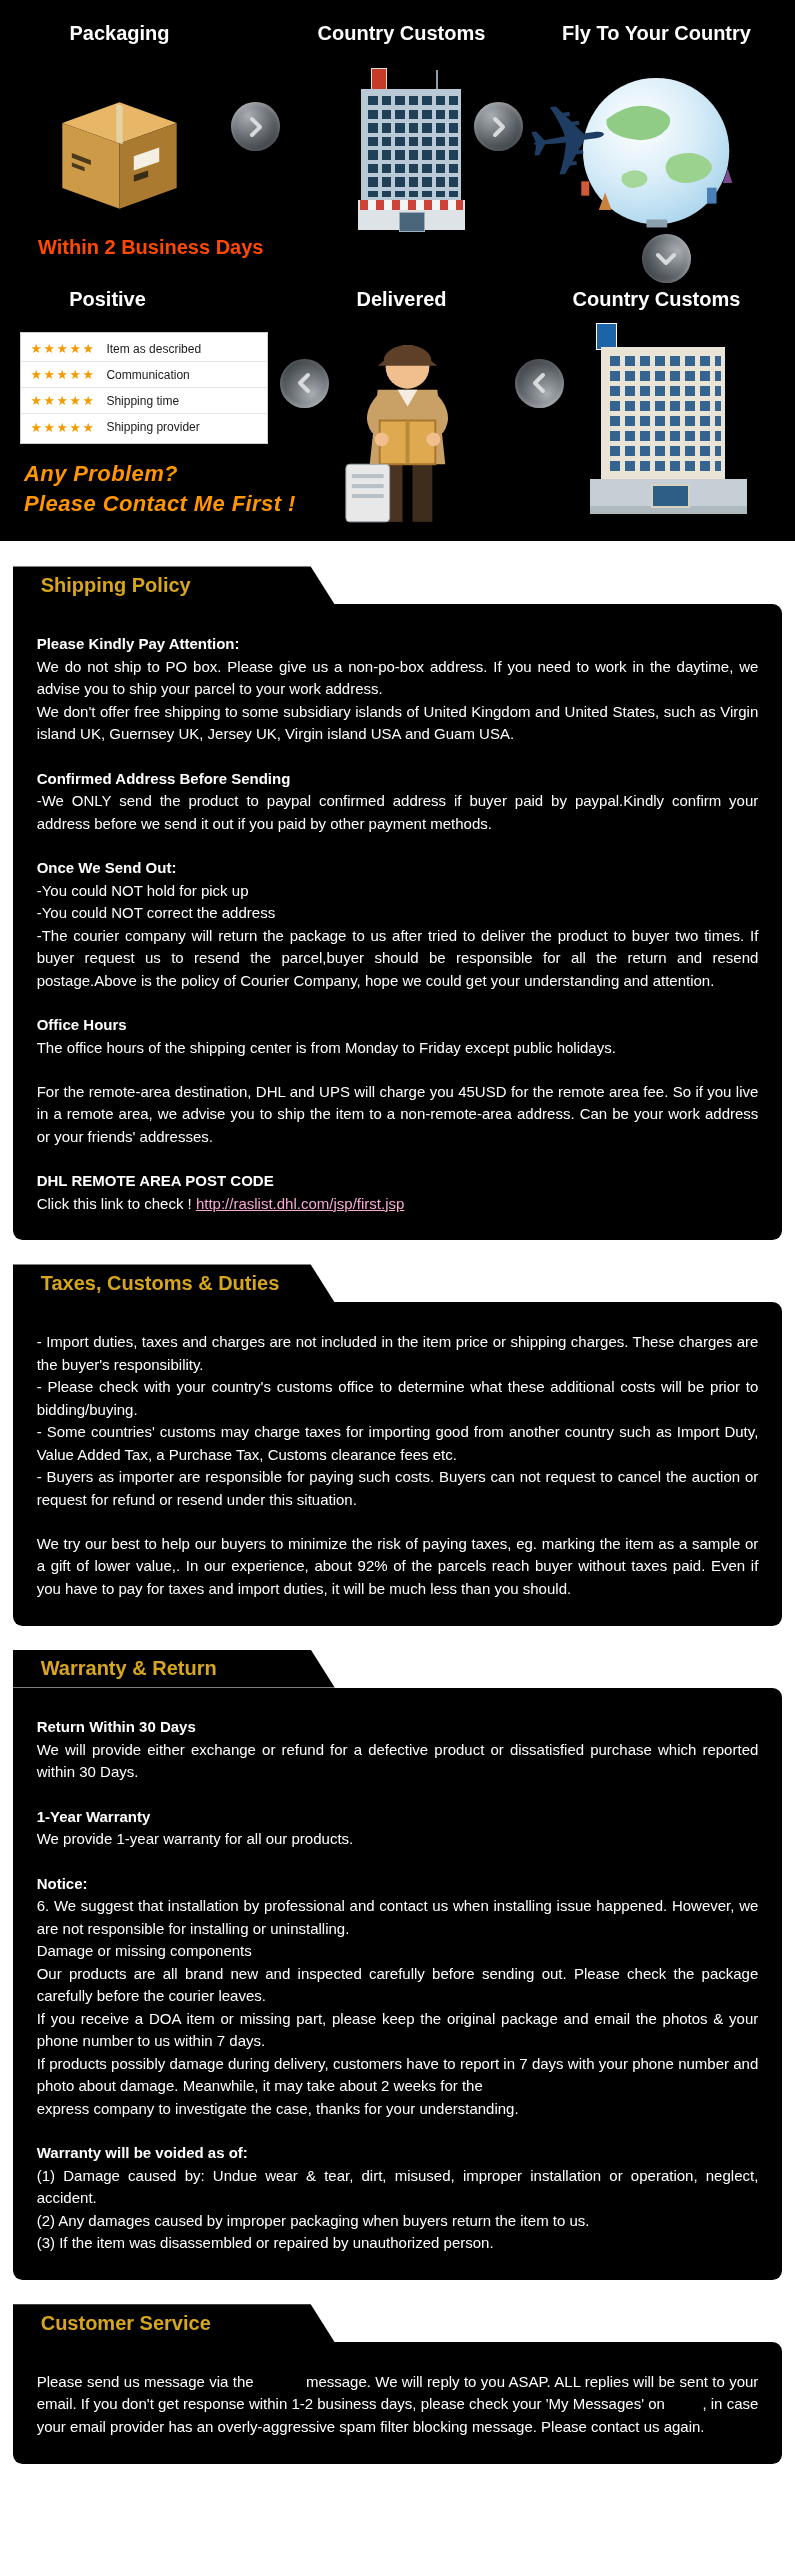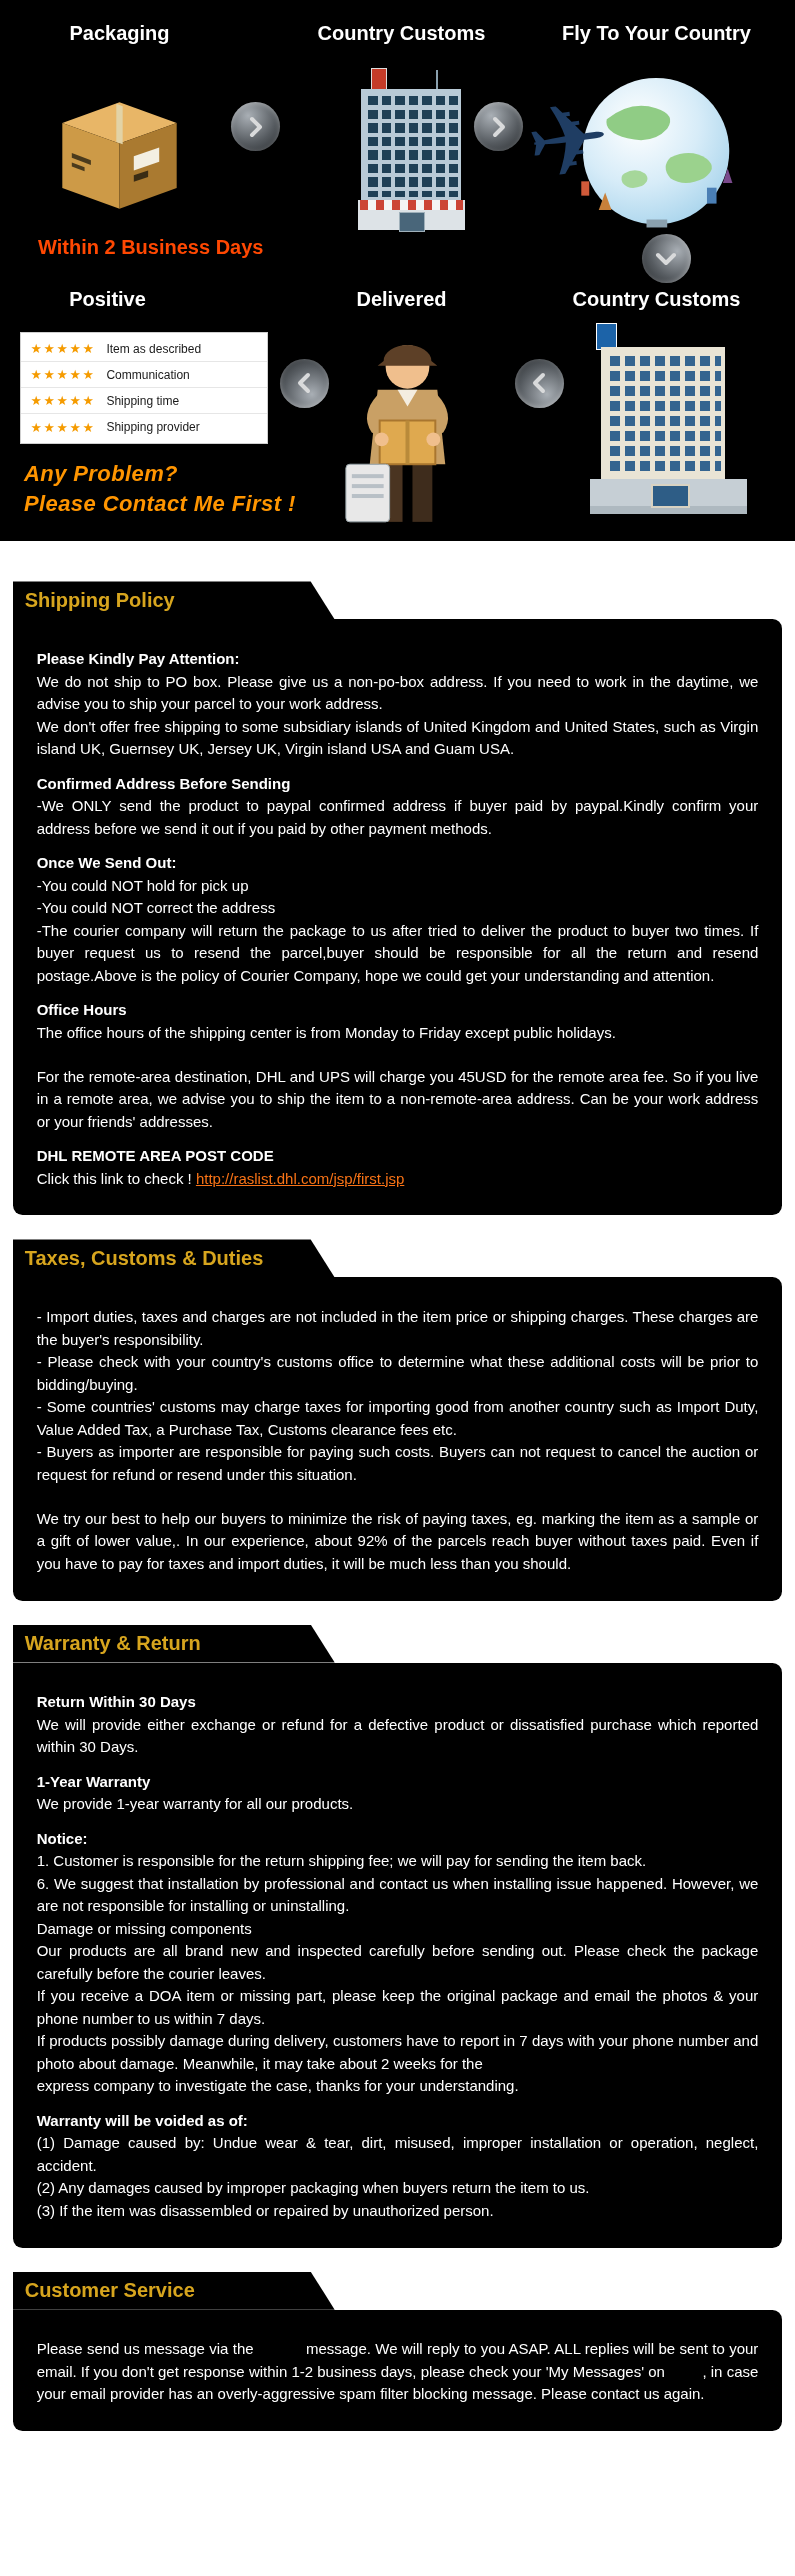--- a/index.html
+++ b/index.html
@@ -71,30 +71,30 @@
   
   .ratings { position:absolute; left:20px; top:332px; width:248px; background:#fff; border:1.6px solid #cfcfcf; padding:3.2px 0; }
   .rating-row { display:flex; align-items:center; height:26px; padding:0 9.5px; border-bottom:0.8px solid #e6e6e6; }
   .rating-row:last-child { border-bottom:none; }
   .stars { color:#f59b00; font-size:12.7px; letter-spacing:1.6px; margin-right:11px; white-space:nowrap; }
   .rlabel { color:#1a1a1a; font-size:12px; }
 
   
   .content { padding:25.4px 12.7px 0; }
   .panel { margin-bottom:24px; }
-  .tab { width:322px; height:38px; background:#000; display:flex; align-items:center; padding-left:12px;
-    clip-path:polygon(0 0, calc(100% - 24px) 0, 100% 100%, 0 100%);margin-top:15px; }
+  .tab { width:322px; height:38px; background:#000; display:flex; align-items:center; padding-left:28px;
+    clip-path:polygon(0 0, calc(100% - 24px) 0, 100% 100%, 0 100%); }
   .tab-title { color:#d7a51e; font-size:20px; font-weight:bold; }
   .panel-body { background:#000; border-radius:0 9.5px 9.5px 9.5px; padding:20.7px 24px 25.4px; color:#fff;
     font-size:15px; line-height:1.5; }
   .blk.p { text-align:justify; }
-  .blk.h { font-weight:bold; margin-top:12px; }
+  .blk.h { font-weight:bold; margin-top:22px; }
   .blk.gap { margin-top:21.5px; }
   .panel-body .blk:first-child { margin-top:8px; }
-  .plink { color:#f97316; text-decoration:underline; cursor:pointer; }
+  .plink { color:#f9a8d4; text-decoration:underline; cursor:pointer; }
 </style>
 </head>
 <body>
 
 <div class="page">
 
   <div class="banner">
 
     <div class="step-label lb-packaging">Packaging</div>
     <div class="step-label lb-customs1">Country Customs</div>
@@ -268,21 +268,20 @@
     <section class="panel">
       <div class="tab">
         <span class="tab-title">Warranty &amp; Return</span>
       </div>
       <div class="panel-body">
           <div class="blk h">Return Within 30 Days</div>
           <div class="blk p">We will provide either exchange or refund for a defective product or dissatisfied purchase which reported within 30 Days.</div>
           <div class="blk h">1-Year Warranty</div>
           <div class="blk p">We provide 1-year warranty for all our products.</div>
           <div class="blk h">Notice:</div>
-          <div class="blk p">1. Customer is responsible for the return shipping fee; we will pay for sending the item back.</div>
           <div class="blk p">6. We suggest that installation by professional and contact us when installing issue happened. However, we are not responsible for installing or uninstalling.</div>
           <div class="blk p">Damage or missing components</div>
           <div class="blk p">Our products are all brand new and inspected carefully before sending out. Please check the package carefully before the courier leaves.</div>
           <div class="blk p">If you receive a DOA item or missing part, please keep the original package and email the photos &amp; your phone number to us within 7 days.</div>
           <div class="blk p">If products possibly damage during delivery, customers have to report in 7 days with your phone number and photo about damage. Meanwhile, it may take about 2 weeks for the</div>
           <div class="blk p">express company to investigate the case, thanks for your understanding.</div>
           <div class="blk h">Warranty will be voided as of:</div>
           <div class="blk p">(1) Damage caused by: Undue wear &amp; tear, dirt, misused, improper installation or operation, neglect, accident.</div>
           <div class="blk p">(2) Any damages caused by improper packaging when buyers return the item to us.</div>
           <div class="blk p">(3) If the item was disassembled or repaired by unauthorized person.</div>

